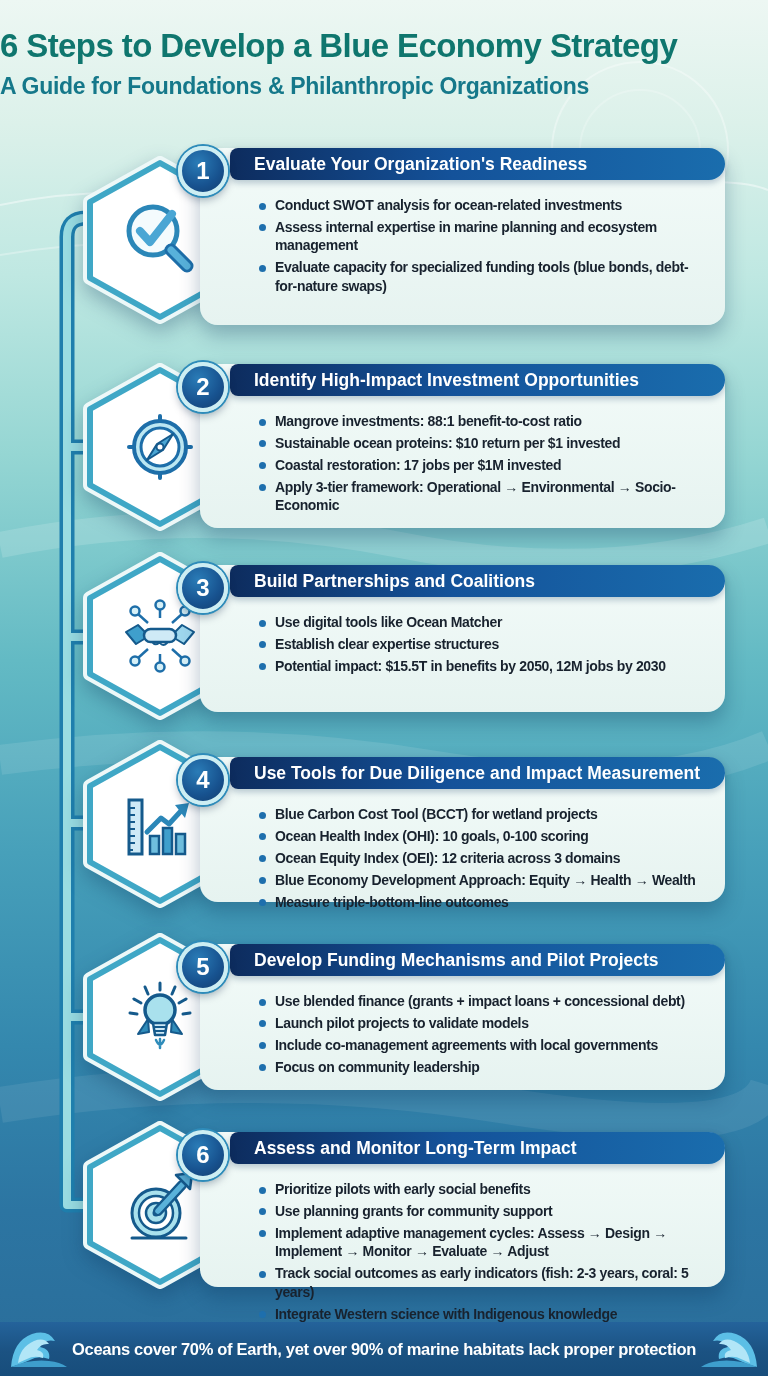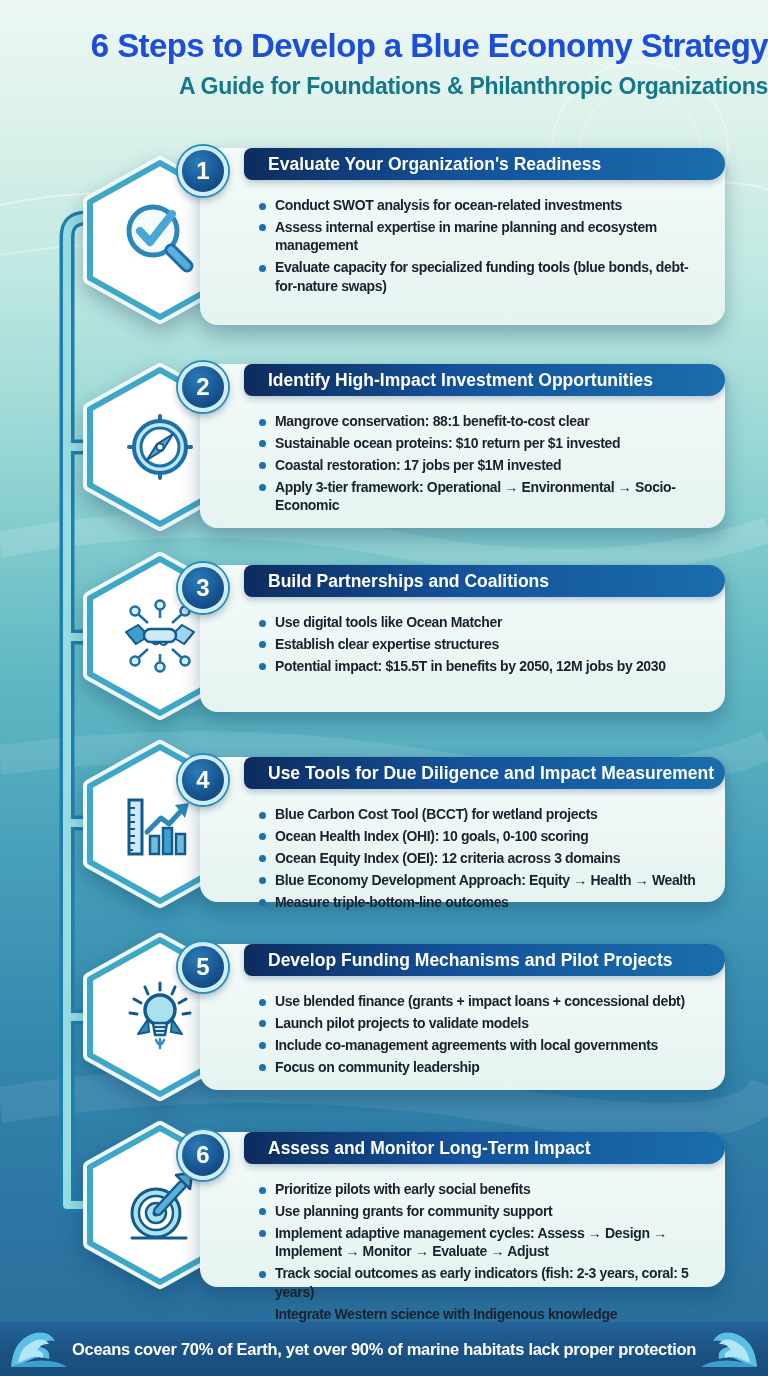--- a/index.html
+++ b/index.html
@@ -5,37 +5,37 @@
   html,body{margin:0;padding:0;}
   body{
     width:768px;height:1376px;position:relative;overflow:hidden;
     font-family:"Liberation Sans",sans-serif;
     background:linear-gradient(180deg,
       #edf7f3 0%, #dcf1ea 9%, #bfe8e2 20%, #95d6d3 33%,
       #63bac4 48%, #47a0ba 62%, #3488ae 76%, #2c75a2 88%, #2a6d9a 100%);
   }
   .deco{position:absolute;left:0;top:0;}
   .page-title{
-    position:absolute;top:27px;left:0;width:768px;text-align:right;
-    font-size:33px;font-weight:bold;color:#1d4ed8;letter-spacing:-0.6px;
+    position:absolute;top:27px;left:0;width:768px;text-align:left;
+    font-size:33px;font-weight:bold;color:#0f766e;letter-spacing:-0.6px;
   }
   .page-subtitle{
-    position:absolute;top:73px;left:0;width:768px;text-align:right;
+    position:absolute;top:73px;left:0;width:768px;text-align:left;
     font-size:23px;font-weight:bold;color:#15788a;letter-spacing:-0.3px;
   }
   .connector{position:absolute;left:0;top:195px;}
   .step{position:absolute;left:0;width:768px;}
   .card{
     position:absolute;left:200px;width:525px;
     background:linear-gradient(180deg,#f3fbf9 0%,#e6f3f0 100%);
     border-radius:18px;
     box-shadow:0 10px 20px rgba(8,48,86,0.30);
   }
   .card-header{
-    position:absolute;top:0;left:44px;right:0;height:32px;box-sizing:border-box;
+    position:absolute;top:0;left:30px;right:0;height:32px;box-sizing:border-box;
     background:linear-gradient(90deg,#0d2c5e 0%,#14529a 45%,#1a6dad 100%);
     border-radius:8px 16px 16px 8px;
     color:#ffffff;font-size:17.5px;font-weight:bold;line-height:32px;
     padding-left:24px;white-space:nowrap;overflow:hidden;
     box-shadow:0 3px 6px rgba(8,48,86,0.25);
   }
   .badge{
     position:absolute;left:-22px;top:-2px;width:50px;height:50px;box-sizing:border-box;
     border-radius:50%;
     background:radial-gradient(circle at 38% 30%,#2a7cb7 0%,#17528f 60%,#123d6e 100%);
@@ -133,21 +133,21 @@
       <circle cx="40" cy="40" r="26" fill="#bce7f2" stroke="#1d6ea9" stroke-width="4"></circle>
       <circle cx="40" cy="40" r="19" fill="#ffffff" stroke="#1d6ea9" stroke-width="3"></circle>
       <polygon points="53,27 43,43 27,53 37,37" fill="#4aa6d4" stroke="#155a8c" stroke-width="2" stroke-linejoin="round"></polygon>
       <circle cx="40" cy="40" r="3.5" fill="#ffffff" stroke="#155a8c" stroke-width="2"></circle>
     </svg>
   </div>
   <div class="card" style="height:164px;">
     <div class="card-header">Identify High-Impact Investment Opportunities</div>
     <div class="badge">2</div>
     <ul class="bullets">
-      <li>Mangrove conservation: 88:1 benefit-to-cost clear</li>
+      <li>Mangrove investments: 88:1 benefit-to-cost ratio</li>
       <li>Sustainable ocean proteins: $10 return per $1 invested</li>
       <li>Coastal restoration: 17 jobs per $1M invested</li>
       <li>Apply 3-tier framework: Operational → Environmental → Socio-Economic</li>
     </ul>
   </div>
 </div>
 
 <div class="step" style="top:565px;height:147px;">
   <div class="hex-wrap" style="top:-14px;">
     <svg width="164" height="170" viewBox="0 0 164 170">

